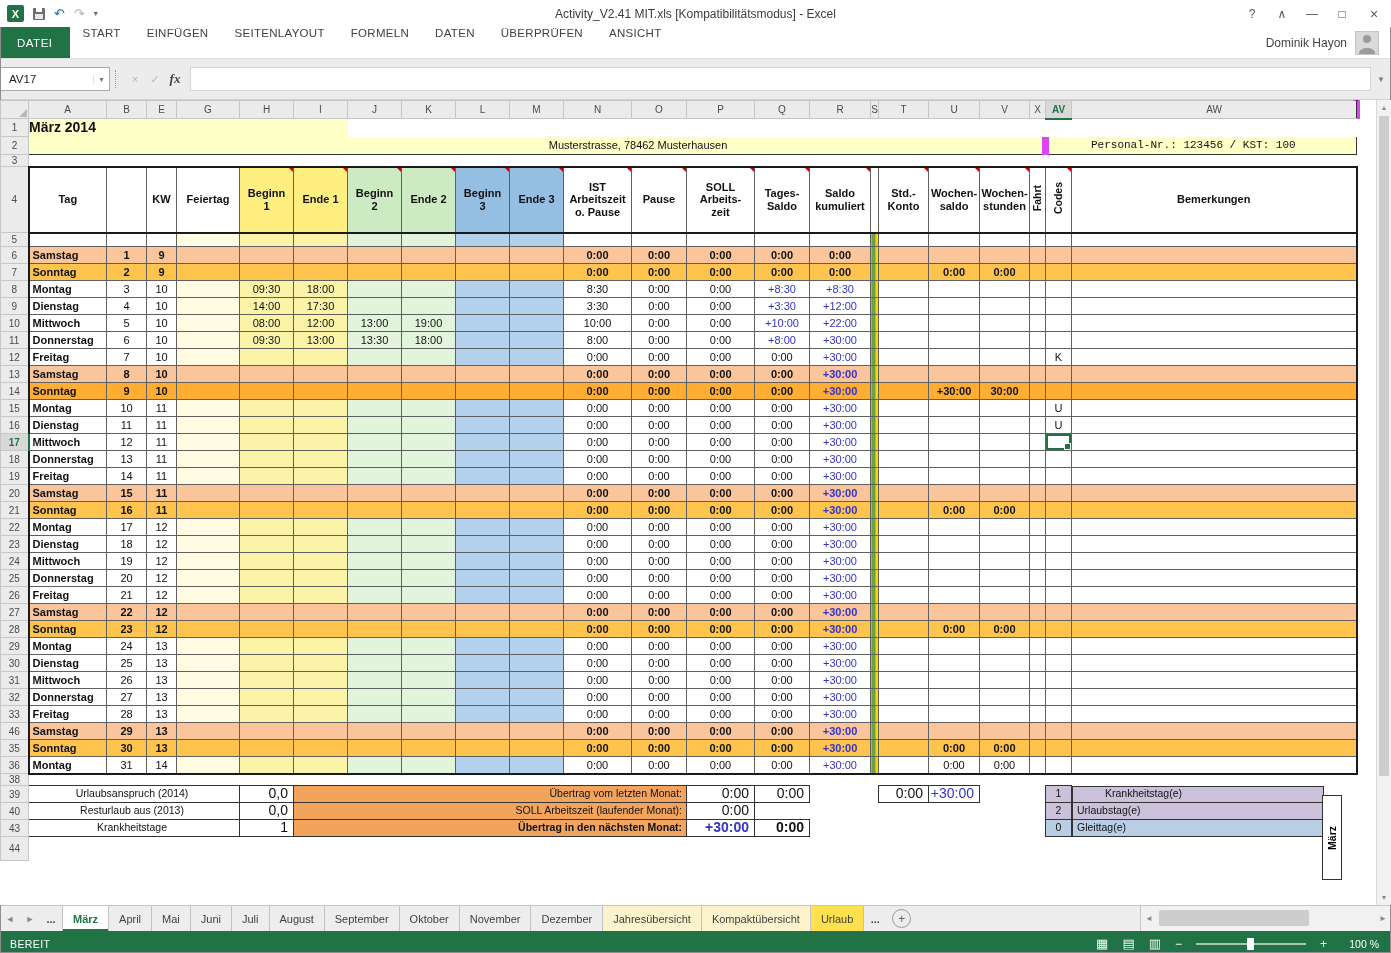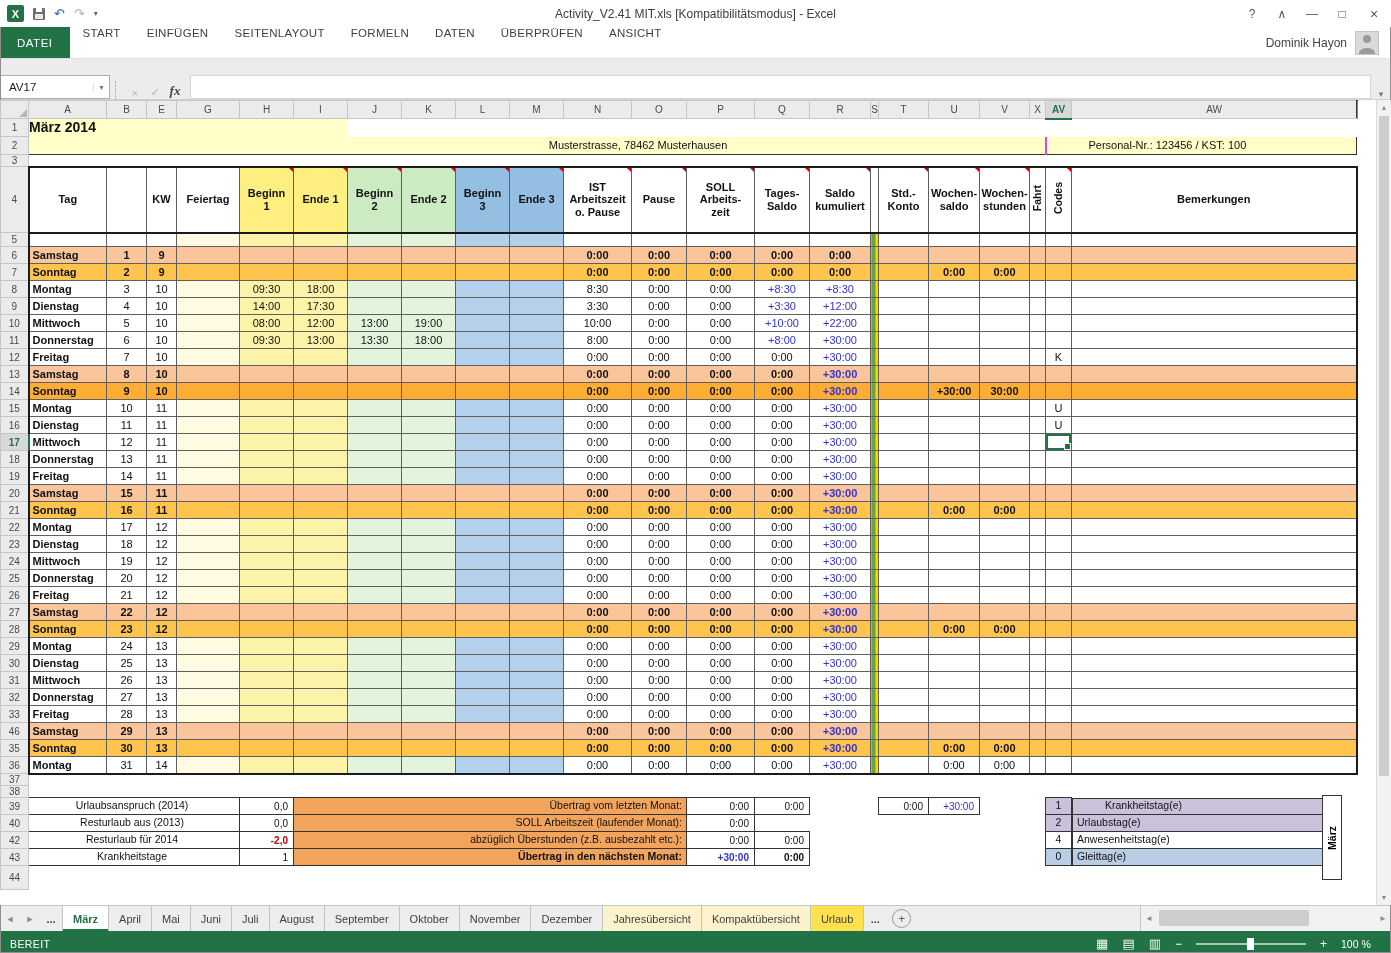--- a/index.html
+++ b/index.html
@@ -25,21 +25,21 @@
   .ribbonrow{height:31px;display:flex;align-items:stretch;background:#fff;border-bottom:1px solid #e0e0e0;}
   .datei{background:var(--accent-green);color:#fff;font-size:11.5px;padding:0 17px;display:flex;align-items:center;letter-spacing:.5px;}
   .rtabs{display:flex;align-items:flex-start;}
   .rtab{font-size:11.5px;color:#3f3f3f;padding:0 13px;display:flex;align-items:center;letter-spacing:.3px;}
   .ruser{margin-left:auto;display:flex;align-items:center;gap:8px;font-size:12px;color:#444;padding-right:12px;}
   .avatar{width:22px;height:22px;background:#dadada;border:1px solid #c4c4c4;position:relative;overflow:hidden;display:inline-block;}
   .avatar::before{content:"";position:absolute;top:3px;left:7px;width:8px;height:8px;border-radius:50%;background:#9b9b9b;}
   .avatar::after{content:"";position:absolute;bottom:-4px;left:3px;width:16px;height:10px;border-radius:50% 50% 0 0;background:#9b9b9b;}
 
   
-  .fbar{display:flex;align-items:flex-end;height:40px;background:#ececec;border-bottom:1px solid #d2d2d2;}
+  .fbar{display:flex;align-items:center;height:40px;background:#ececec;border-bottom:1px solid #d2d2d2;}
   .namebox{width:100px;height:22px;background:#fff;border:1px solid #ababab;margin-left:0;display:flex;align-items:center;padding-left:8px;font-size:11.5px;color:#222;}
   .nb-dd{margin-left:auto;width:15px;color:#777;font-size:8px;text-align:center;border-left:1px solid #e2e2e2;}
   .fb-divider{width:4px;height:18px;border-left:1px dotted #9a9a9a;margin:0 5px;}
   .fb-btn{width:20px;text-align:center;font-size:11px;color:#b5b5b5;}
   .fb-btn.fx{color:#444;font-family:"Liberation Serif",serif;font-style:italic;font-weight:700;font-size:13px;}
   .fb-input{flex:1;height:22px;background:#fff;border:1px solid #d6d6d6;margin-left:5px;}
   .fb-expand{width:20px;text-align:center;color:#777;font-size:9px;}
 
   
   .sheet{position:relative;height:805px;background:#fff;overflow:hidden;}
@@ -49,21 +49,21 @@
   .ch-sel{background:#d9d9d9;color:var(--accent-green);font-weight:700;border-bottom:2px solid var(--accent-green);}
   .rh-sel{background:#d9d9d9;color:var(--accent-green);font-weight:700;border-right:2px solid var(--accent-green);}
   .corner::after{content:"";position:absolute;right:1px;bottom:1px;border-left:8px solid transparent;border-bottom:8px solid #b8b8b8;}
   .blank{background:#fff;border:none;}
   .g{border:1px solid #5f5f5f;}
   .bt2{border-top:2px solid #1a1a1a;}
   .bb2{border-bottom:2px solid #1a1a1a;}
   .bl2{border-left:2px solid #1a1a1a;}
   .br2{border-right:2px solid #1a1a1a;}
   .hf{background:var(--title-fill);}
-  .b-t{border-top:1px solid #333;} .b-b{border-bottom:1px solid #333;} .b-l{border-left:1px solid #333;} .b-r{border-right:1px solid #333;} .b-lft{border-left:2px solid #d946ef;}
+  .b-t{border-top:1px solid #333;} .b-b{border-bottom:1px solid #333;} .b-l{border-left:1px solid #333;} .b-r{border-right:1px solid #333;} .b-lft{border-left:7px solid #d946ef;font-family:Liberation Mono, monospace;}
   .t1{font-size:14px;font-weight:700;}
   .left{text-align:left;}
   .emp{font-size:12px;font-weight:700;text-align:left;padding-left:42px;}
   .emp2{font-size:11px;text-align:left;padding-left:42px;}
   .adr{font-size:11px;}
   .h4{font-weight:700;white-space:pre-line;font-size:11px;line-height:1.15;}
   .h-y{background:var(--beginn1-header);} .h-gr{background:var(--beginn2-header);} .h-bl{background:var(--beginn3-header);}
   .c-y{background:var(--beginn1-tint);} .c-gr{background:var(--beginn2-tint);} .c-bl{background:var(--beginn3-tint);} .c-ft{background:var(--feiertag-tint);}
   .sa{background:var(--samstag-row);font-weight:600;}
   .so{background:var(--sonntag-row);font-weight:600;}
@@ -71,21 +71,21 @@
   .stripe{background:linear-gradient(90deg,var(--stripe-green) 0 55%,var(--stripe-yellow) 55% 100%);}
   .blue{color:var(--positive-blue);}
   .red{color:var(--negative-red);}
   .bold{font-weight:700;}
   .wdname{text-align:left;padding-left:3px;font-weight:600;}
   .vtext{writing-mode:vertical-rl;transform:rotate(180deg);font-size:10.5px;font-weight:700;display:inline-block;}
   .cm{position:absolute;top:0;right:0;width:0;height:0;border-top:4px solid #d00000;border-left:4px solid transparent;}
   .selcell{box-shadow:inset 0 0 0 2px var(--accent-green);background:#fff;}
   .selcell::after{content:"";position:absolute;right:0;bottom:0;width:5px;height:5px;background:var(--accent-green);border:1px solid #fff;}
   .sumlab{padding-right:4px;border:1px solid #333;background:#fff;font-size:10.5px;}
-  .sumval{text-align:right;padding-right:5px;border:1px solid #333;background:#fff;font-size:10px;}
+  .sumval{text-align:right;padding-right:5px;border:1px solid #333;background:#fff;font-size:14px;}
   .band{background:var(--summary-band);border:1px solid #333;text-align:right;padding-right:4px;font-size:10.5px;}
   .legnum{border:1px solid #333;font-size:10.5px;}
   .legcell{border:none;padding:0;vertical-align:top;}
   .legbox{height:17px;box-sizing:border-box;border:1px solid #333;display:flex;align-items:center;padding-left:4px;font-size:10.5px;}
   .marz{position:absolute;left:1322px;top:695px;width:20px;height:85px;border:1px solid #333;background:#fff;display:flex;align-items:center;justify-content:center;box-sizing:border-box;}
   
   .vscroll{position:absolute;right:0;top:0;width:14px;height:100%;background:#f2f2f2;border-left:1px solid #dadada;}
   .varrow{height:15px;display:flex;align-items:center;justify-content:center;color:#8c8c8c;font-size:7px;}
   .vthumb{position:absolute;top:16px;left:2px;width:10px;height:660px;background:#cdcdcd;border-radius:1px;}
   .varrow.down{position:absolute;bottom:0;left:0;right:0;}
@@ -104,21 +104,21 @@
   .hthumb{position:absolute;left:2px;top:4px;height:16px;width:150px;background:#cdcdcd;border-radius:2px;}
 
   
   .statusbar{height:25px;background:var(--accent-green);display:flex;align-items:center;color:#fff;}
   .sb-ready{padding-left:10px;font-size:10.5px;letter-spacing:.4px;}
   .sb-right{margin-left:auto;display:flex;align-items:center;gap:14px;padding-right:12px;}
   .vicon{font-size:13px;opacity:.95;line-height:1;}
   .zbtn{font-size:12px;line-height:1;}
   .ztrack{width:110px;height:2px;background:rgba(255,255,255,.6);position:relative;}
   .zthumb{position:absolute;left:51px;top:-5px;width:7px;height:12px;background:#fff;}
-  .zlabel{font-size:10.5px;min-width:38px;text-align:left;}
+  .zlabel{font-size:10.5px;min-width:38px;text-align:right;}
 </style>
 </head>
 <body>
 
 <div class="app">
 
   <div class="titlebar">
     <div class="qat">
       <span class="xl-logo">X</span>
       <span class="icon-save"></span>
@@ -1069,24 +1069,20 @@
             <td class="g  bb2">0:00</td>
             <td class="g  bb2 blue">+30:00</td>
             <td class="g stripe bb2"></td>
             <td class="g  bb2"></td>
             <td class="g  bb2">0:00</td>
             <td class="g  bb2">0:00</td>
             <td class="g  bb2"></td>
             <td class="g  bb2"></td>
             <td class="g  bb2 br2"></td>
           </tr>
-          <tr style="height:12px">
-            <td class="rh">37</td>
-            <td class="blank" colspan="22"></td>
-          </tr>
           <tr style="height:10px">
             <td class="rh">38</td>
             <td class="blank" colspan="22"></td>
           </tr>
           <tr style="height:17px">
             <td class="rh">39</td>
             <td class="sumlab" colspan="4">Urlaubsanspruch (2014)</td>
             <td class="sumval">0,0</td>
             <td class="band" colspan="7">Übertrag vom letzten Monat:</td>
             <td class="sumval">0:00</td>
@@ -1111,38 +1107,20 @@
             <td class="blank"></td>
             <td class="blank"></td>
             <td class="blank"></td>
             <td class="blank"></td>
             <td class="blank"></td>
             <td class="blank"></td>
             <td class="blank"></td>
             <td class="legnum" style="background:#ccc1da">2</td>
             <td class="legcell">
               <div class="legbox" style="background:#ccc1da;width:252px;border-top:0;">Urlaubstag(e)</div>
-            </td>
-          </tr>
-          <tr style="height:17px">
-            <td class="rh">42</td>
-            <td class="sumlab" colspan="4">Resturlaub für 2014</td>
-            <td class="sumval red bold">-2,0</td>
-            <td class="band" colspan="7">abzüglich Überstunden (z.B. ausbezahlt etc.):</td>
-            <td class="sumval">0:00</td>
-            <td class="sumval">0:00</td>
-            <td class="blank"></td>
-            <td class="blank"></td>
-            <td class="blank"></td>
-            <td class="blank"></td>
-            <td class="blank"></td>
-            <td class="blank"></td>
-            <td class="legnum" style="background:#ffffff">4</td>
-            <td class="legcell">
-              <div class="legbox" style="background:#ffffff;width:252px;border-top:0;">Anwesenheitstag(e)</div>
             </td>
           </tr>
           <tr style="height:17px">
             <td class="rh">43</td>
             <td class="sumlab" colspan="4">Krankheitstage</td>
             <td class="sumval">1</td>
             <td class="band bold" colspan="7">Übertrag in den nächsten Monat:</td>
             <td class="sumval bold blue">+30:00</td>
             <td class="sumval bold">0:00</td>
             <td class="blank"></td>

